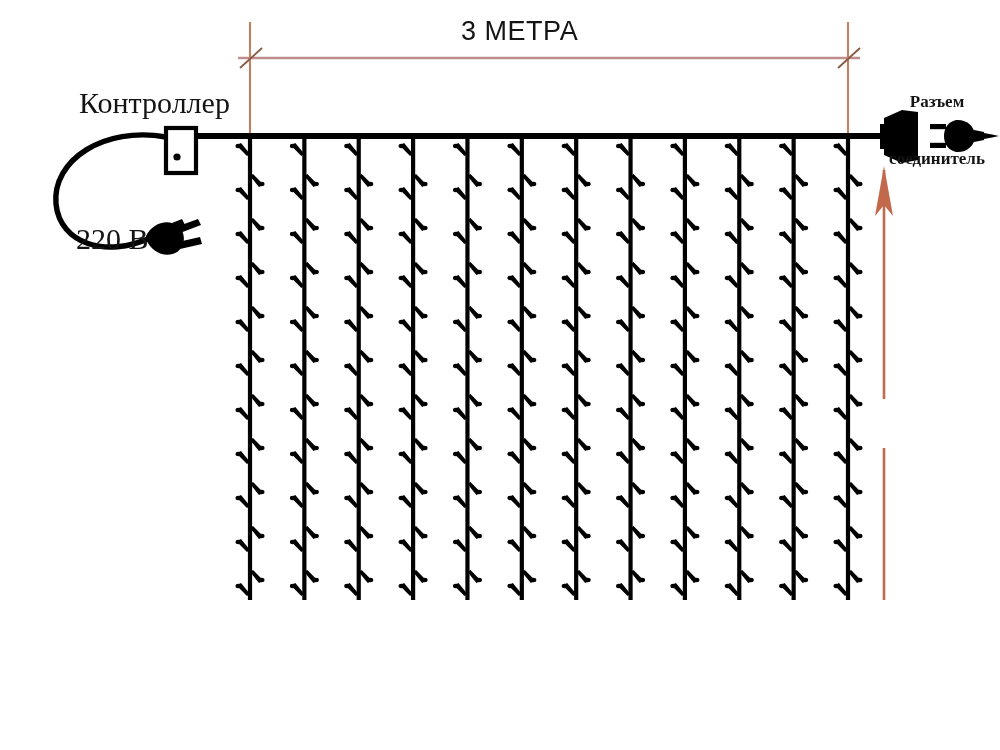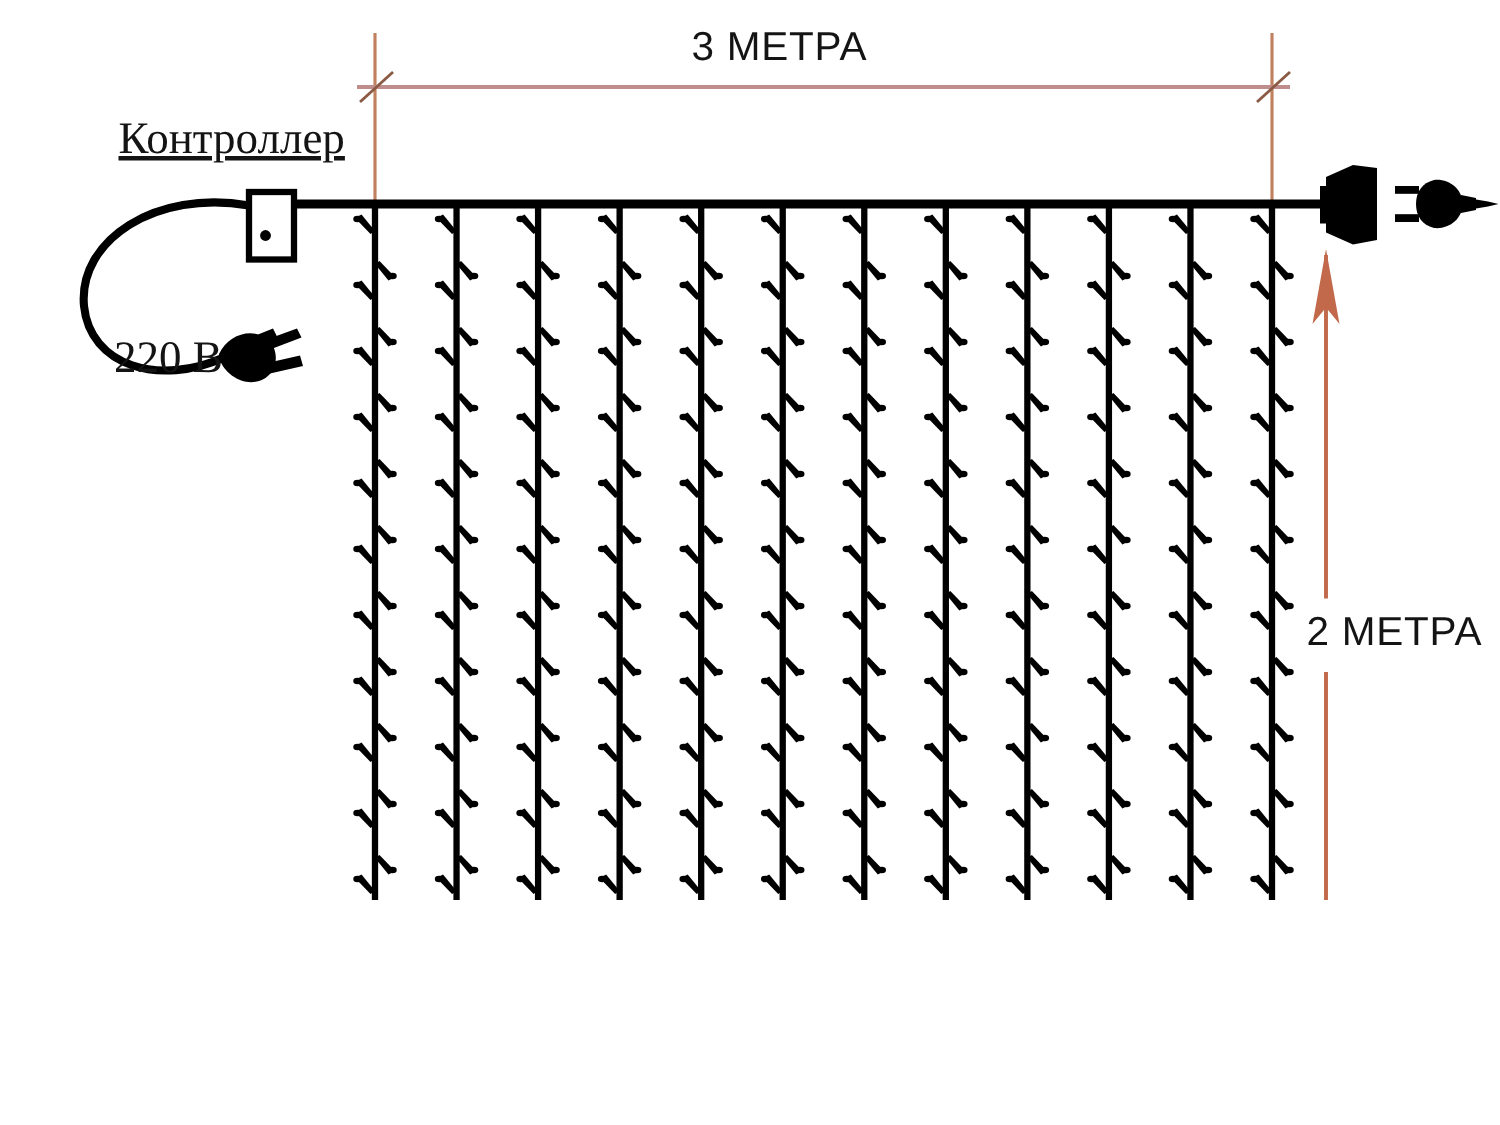--- a/index.html
+++ b/index.html
@@ -40,21 +40,21 @@
     font-size: 17px;
     font-weight: 700;
     text-align: center;
   }
   .lbl-serif-big {
     font-family: "Liberation Serif", serif;
     font-size: 30px;
   }
   #label-3m   { left: 461px; top: 16px; }
   #label-2m   { left: 871px; top: 406px; }
-  #label-ctrl { left: 79px;  top: 76px; text-decoration: underline; }
+  #label-ctrl { left: 79px;  top: 86px; }
   #label-220  { left: 32px;  top: 222px; margin-left: 44px; }
   #label-conn { left: 876px; top: 54px; width: 122px; }
 </style>
 </head>
 <body>
 
 <div id="stage">
 
   <svg class="layer" viewBox="0 0 1000 750">
     <defs>
@@ -453,20 +453,23 @@
       <path d="M28,-6 L38,-4 L38,4 L28,6 Z" fill="#000000"></path>
       <path d="M38,-3 L46,-1.6 L46,1.6 L38,3 Z" fill="#000000"></path>
       <path d="M46,-1.6 L53,0 L46,1.6 Z" fill="#000000"></path>
     </g>
 
     <circle cx="248" cy="707" r="2.1" fill="#000000"></circle>
   </svg>
 
   <div class="lbl lbl-sans" id="label-3m">3 МЕТРА</div>
 
-  <div class="lbl lbl-sans" id="label-2m">2 МЕТРА</div>
 
   <div class="lbl lbl-serif-big" id="label-ctrl">Контроллер</div>
 
   <div class="lbl lbl-serif-big" id="label-220">220 В</div>
 
+  <div class="lbl lbl-serif-sm" id="label-conn">
+    <div>Разъем</div>
+    <div>соединитель</div>
+  </div>
 
 </div>
 
 </body></html>

